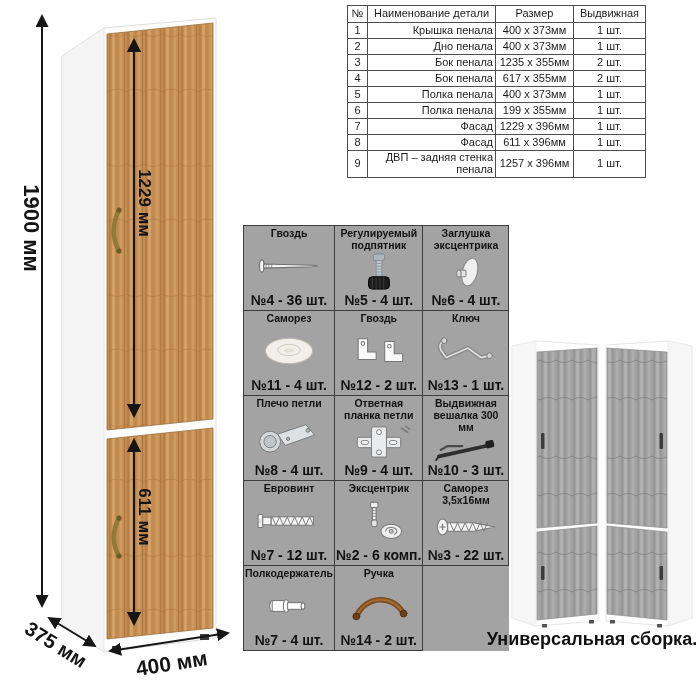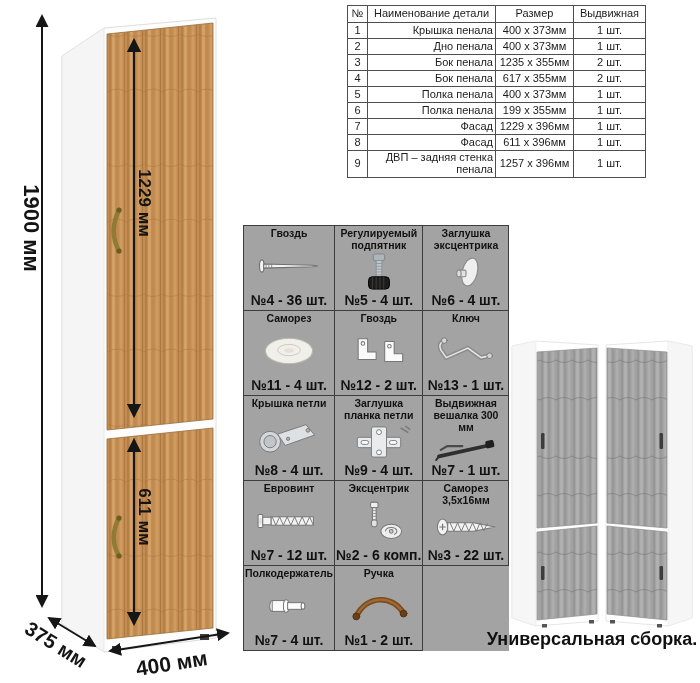--- a/index.html
+++ b/index.html
@@ -275,38 +275,38 @@
           </g>
                 </svg>
         </div>
         <div class="hw-count">№13 - 1 шт.</div>
       </div>
           </td>
     </tr>
     <tr>
       <td>
             <div class="hw-cell">
-        <div class="hw-title">Крышка петли</div>
+        <div class="hw-title">Плечо петли</div>
         <div class="hw-icon">
           <svg width="70" height="38" viewBox="0 0 74 40">
                   <g stroke="#787878" stroke-width="1">
             <circle cx="17" cy="26" r="11" fill="#d4d8da"></circle>
             <circle cx="17" cy="26" r="6.5" fill="#c2c6c8"></circle>
             <path d="M25 18 L55 8 L64 19 L33 30 Z" fill="#dde1e3"></path>
             <circle cx="57" cy="14" r="2" fill="#aeb2b4"></circle>
             <circle cx="36" cy="23" r="1.7" fill="#aeb2b4"></circle>
           </g>
                 </svg>
         </div>
         <div class="hw-count">№8 - 4 шт.</div>
       </div>
           </td>
       <td>
             <div class="hw-cell">
-        <div class="hw-title">Заглушка планка петли</div>
+        <div class="hw-title">Ответная планка петли</div>
         <div class="hw-icon">
           <svg width="66" height="36" viewBox="0 0 70 38">
                   <g stroke="#787878" stroke-width="1" fill="#e9ebec">
             <rect x="12" y="14" width="46" height="11" rx="2"></rect>
             <rect x="27" y="3" width="16" height="32" rx="2"></rect>
             <circle cx="35" cy="8.5" r="2.6" fill="#fff"></circle>
             <circle cx="35" cy="30" r="2.6" fill="#fff"></circle>
             <rect x="16" y="17.5" width="8" height="4" rx="2" fill="#fff"></rect>
             <rect x="46" y="17.5" width="8" height="4" rx="2" fill="#fff"></rect>
             <path d="M58 4 l8 5 M63 2 l5 4" stroke-width="1.6" fill="none"></path>
@@ -322,21 +322,21 @@
         <div class="hw-icon">
           <svg width="70" height="28" viewBox="0 0 74 30">
                   <g stroke-linecap="round">
             <path d="M8 24 L62 12" stroke="#2e2e2e" stroke-width="4"></path>
             <path d="M10 17 l7 -4 h16" stroke="#4a4a4a" stroke-width="2.4" fill="none"></path>
             <rect x="58" y="7" width="9" height="8" rx="2" transform="rotate(-13 62 11)" fill="#1f1f1f"></rect>
             <path d="M8 24 l-3 4" stroke="#2e2e2e" stroke-width="2"></path>
           </g>
                 </svg>
         </div>
-        <div class="hw-count">№7 - 1 шт.</div>
+        <div class="hw-count">№10 - 3 шт.</div>
       </div>
           </td>
     </tr>
     <tr>
       <td>
             <div class="hw-cell">
         <div class="hw-title">Евровинт</div>
         <div class="hw-icon">
           <svg width="72" height="30" viewBox="0 0 76 32">
                   <g stroke="#777" fill="#f3f3f3" stroke-width="1.1">
@@ -411,21 +411,21 @@
         <div class="hw-icon">
           <svg width="70" height="36" viewBox="0 0 74 38">
                   <g fill="none" stroke-linecap="round">
             <path d="M13 30 C24 7 52 7 63 27" stroke="#7a4c20" stroke-width="6"></path>
             <path d="M13 30 C24 7 52 7 63 27" stroke="#a06a32" stroke-width="2.4"></path>
             <circle cx="13" cy="30" r="3.6" fill="#6b3f18" stroke="#52300f" stroke-width="1"></circle>
             <circle cx="63" cy="27" r="3.6" fill="#6b3f18" stroke="#52300f" stroke-width="1"></circle>
           </g>
                 </svg>
         </div>
-        <div class="hw-count">№1 - 2 шт.</div>
+        <div class="hw-count">№14 - 2 шт.</div>
       </div>
           </td>
     </tr>
     </tbody>
   </table>
 
   <svg class="preview-svg" width="208" height="302" viewBox="0 0 208 302">
     <defs>
       <pattern id="grayp" width="16" height="96" patternUnits="userSpaceOnUse">
         <rect width="16" height="96" fill="#a2a2a2"></rect>

